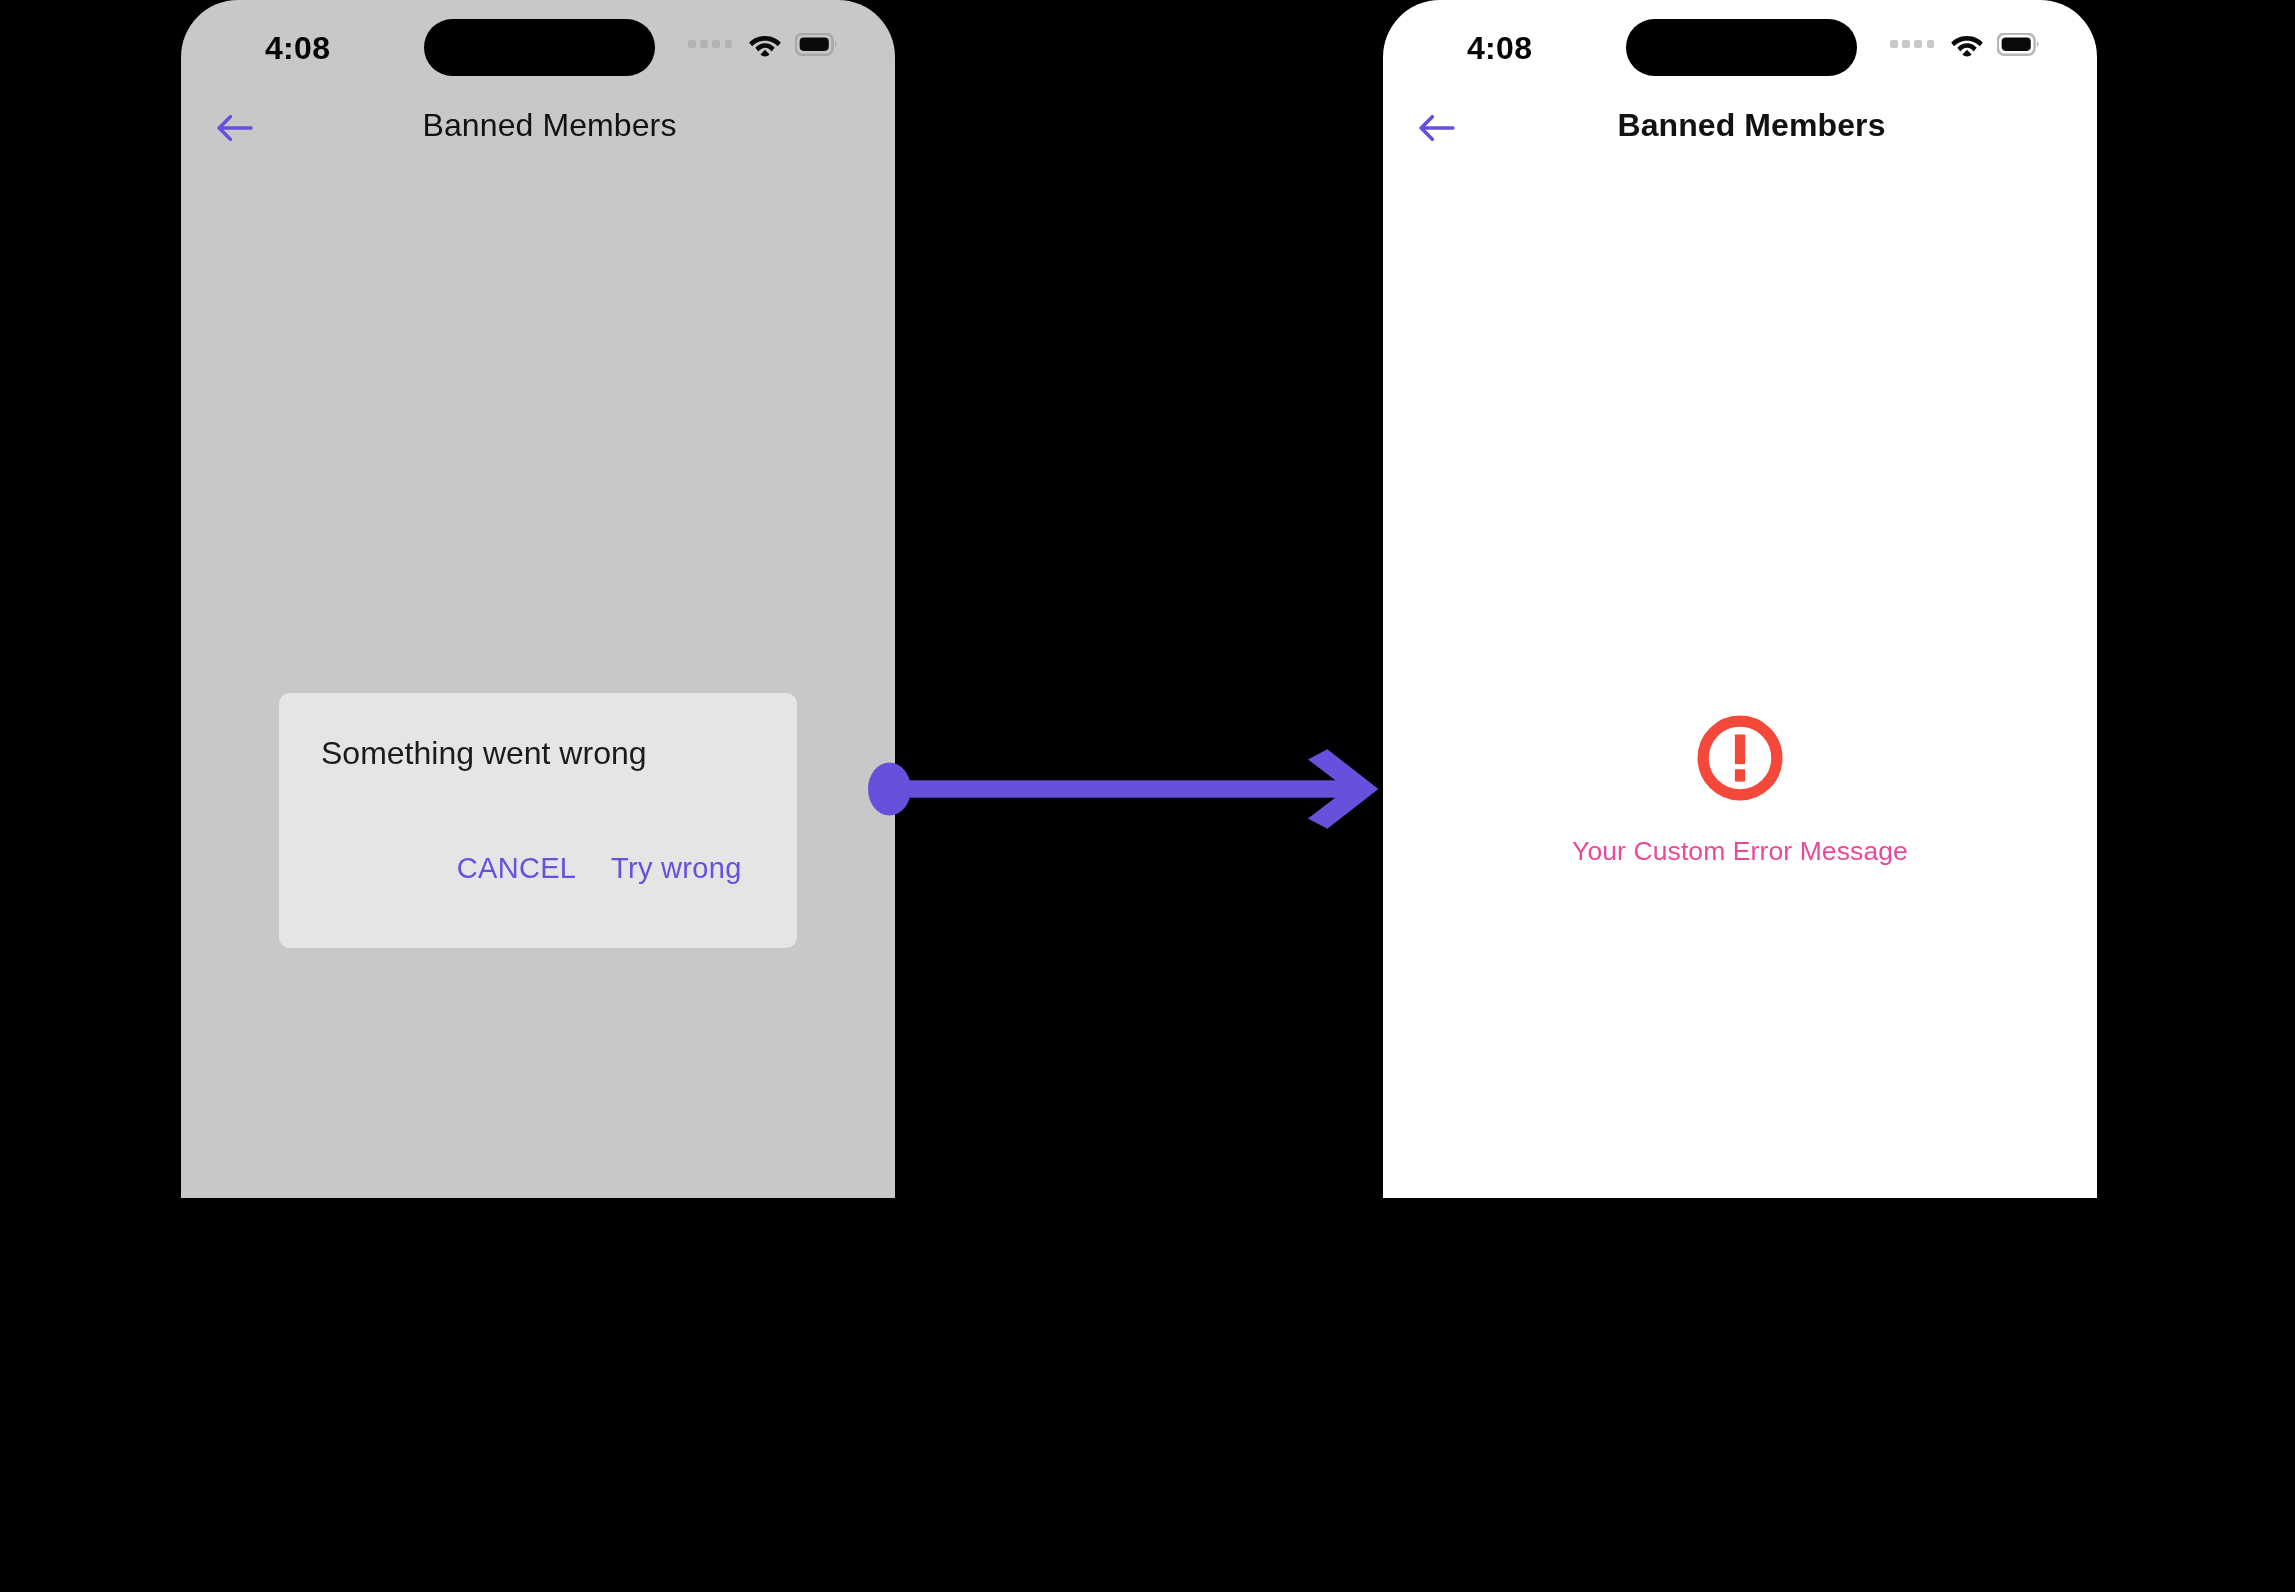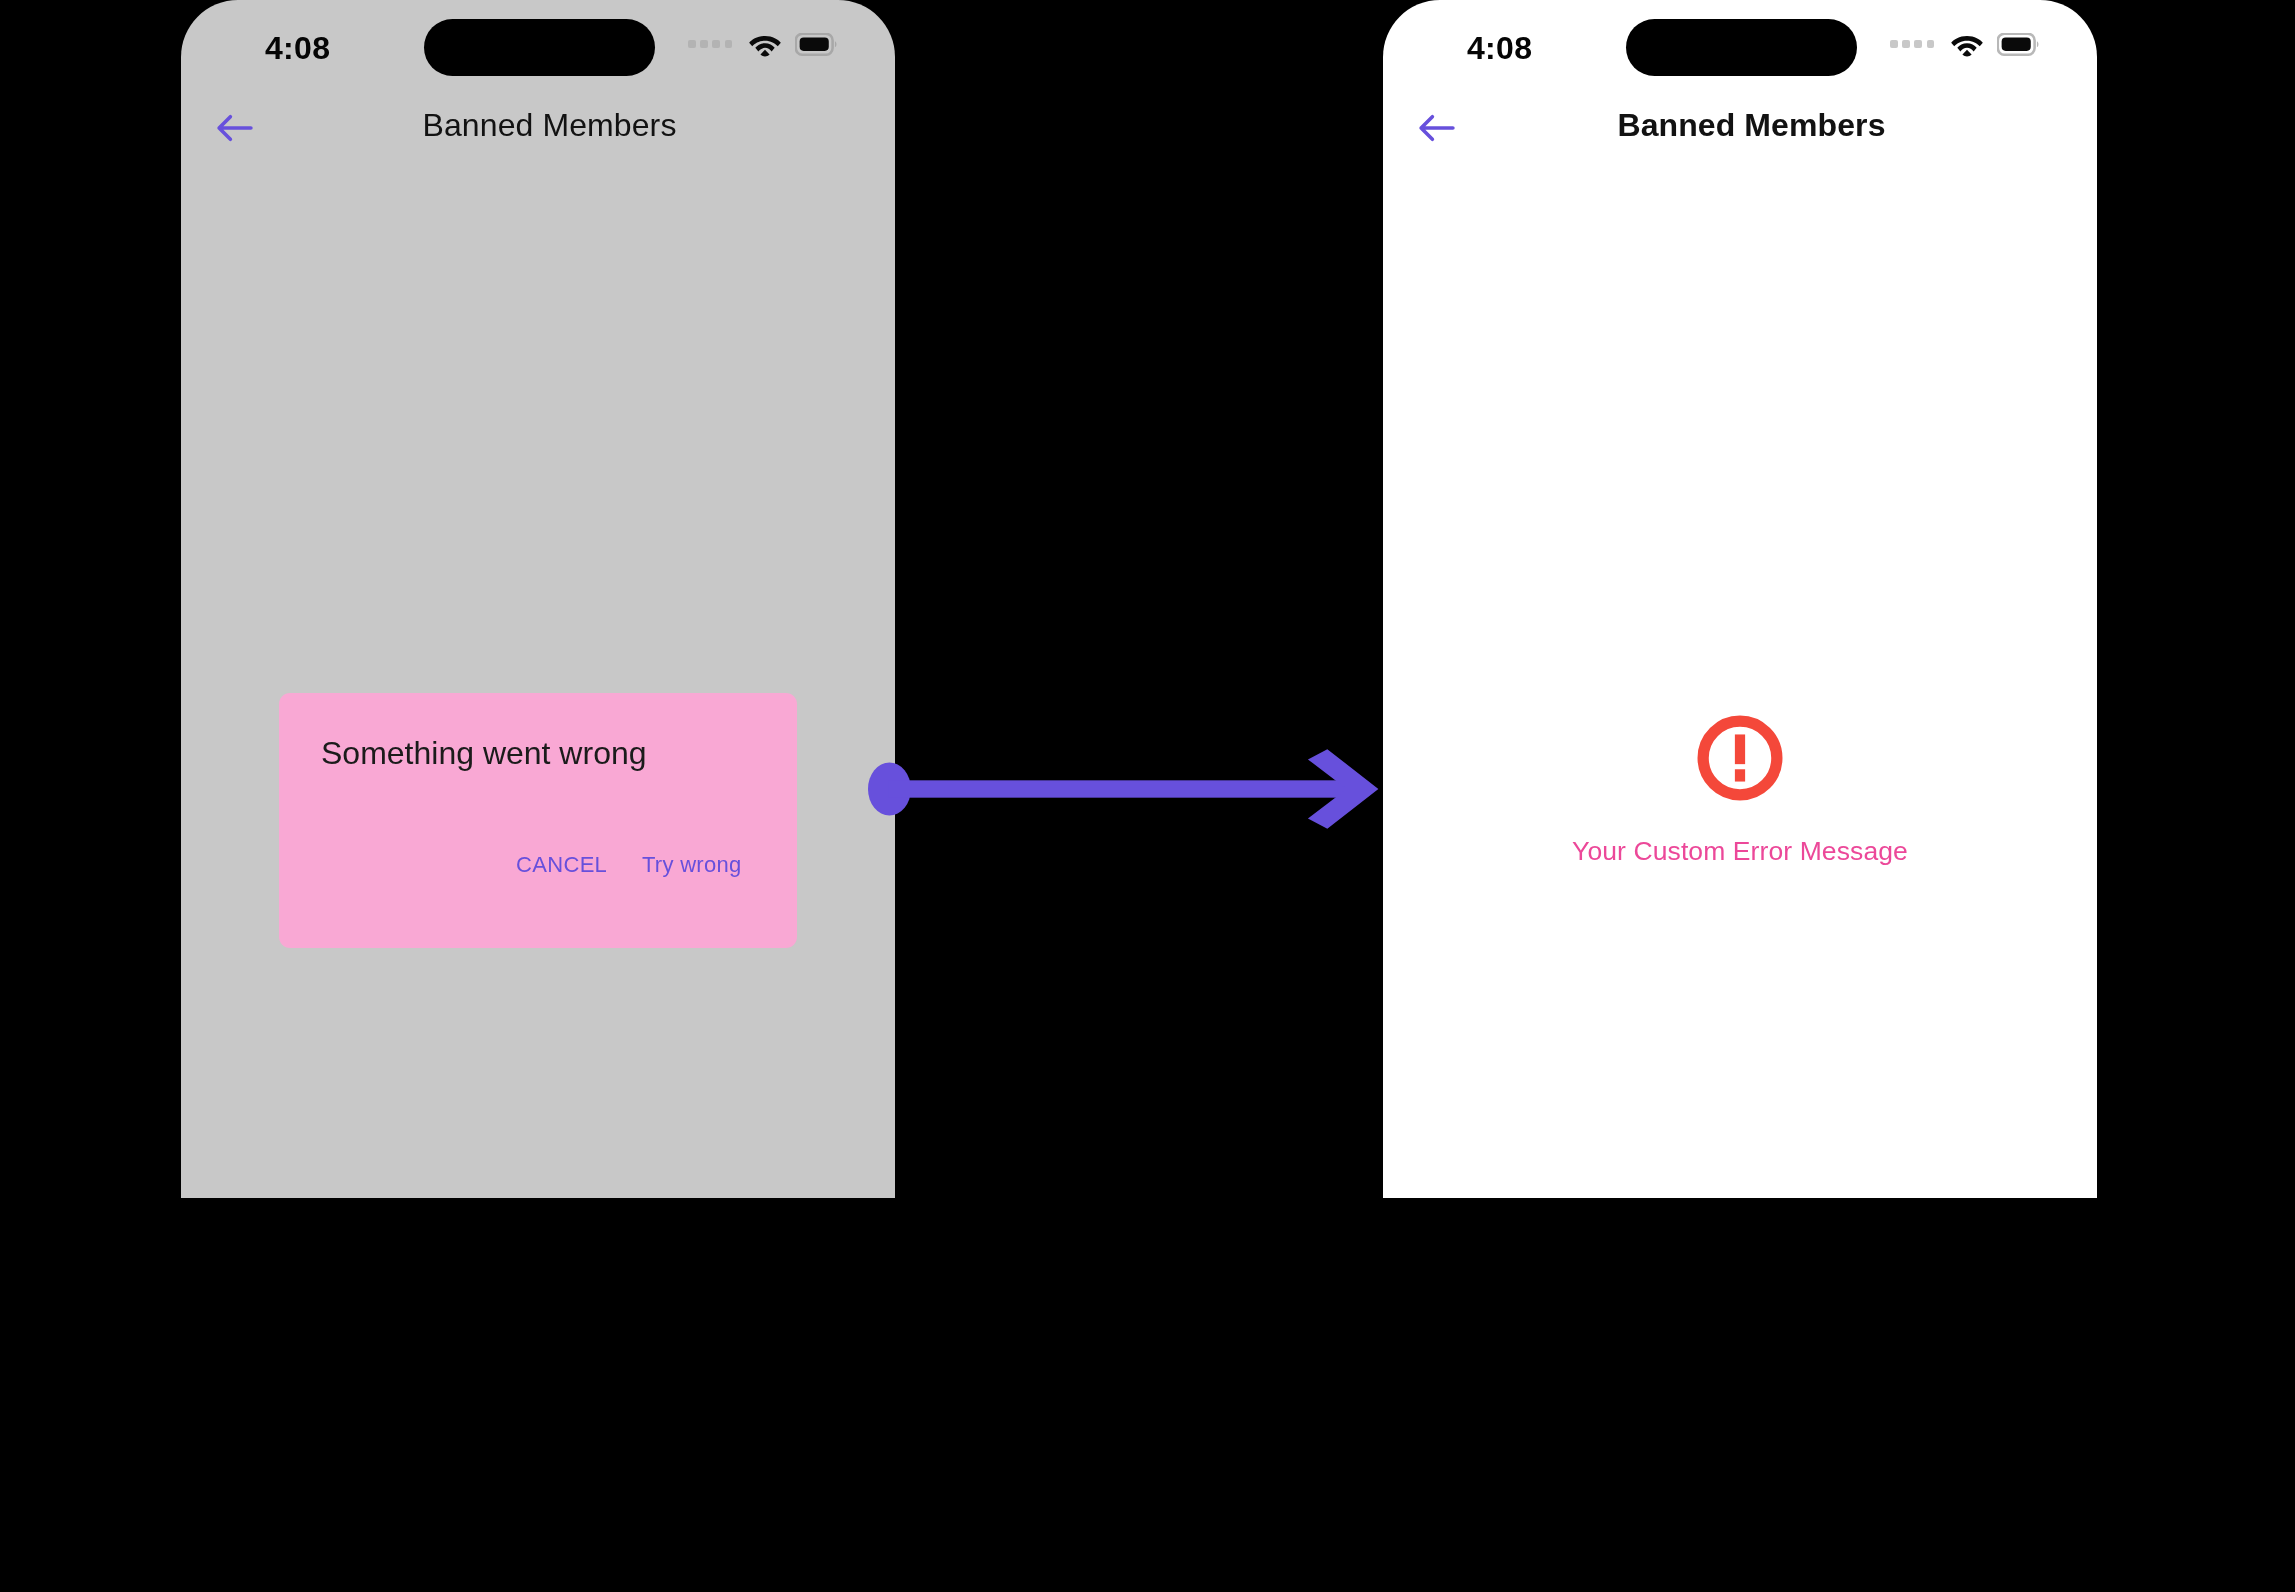--- a/index.html
+++ b/index.html
@@ -123,42 +123,42 @@
   }
   .phone-right .appbar-title { font-weight: bold; }
 
   
   .dialog {
     position: absolute;
     left: 98px;
     top: 693px;
     width: 518px;
     height: 255px;
-    background: #f9a8d4;
+    background: #e5e5e5;
     border-radius: 11.2px;
   }
   .dialog-title {
     position: absolute;
     left: 42px;
     top: 42px;
     font-size: 32px;
     color: #1b1b1b;
     white-space: nowrap;
   }
   .dialog-actions {
     position: absolute;
     right: 38px;
     top: 148px;
     display: flex;
     align-items: center;
     gap: 0px;
   }
   .dlg-btn {
     padding: 11.2px 17.4px;
-    font-size: 22px;
+    font-size: 29px;
     color: #6750dc;
     font-weight: 500;
     background: transparent;
     border: 0;
     cursor: pointer;
     font-family: "Liberation Sans", sans-serif;
     letter-spacing: 0.3px;
     white-space: nowrap;
   }
 

